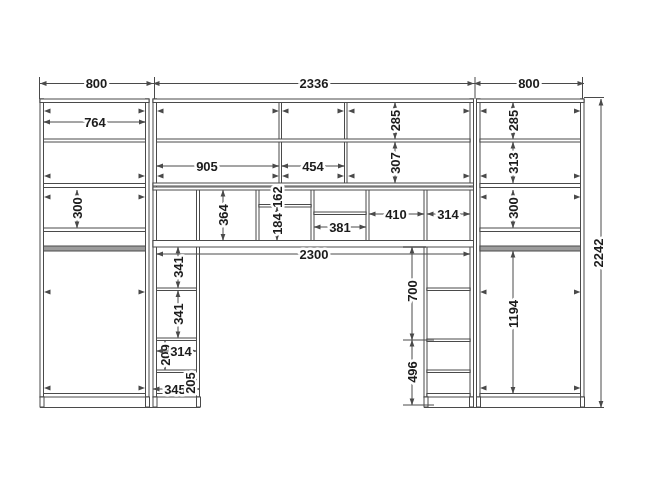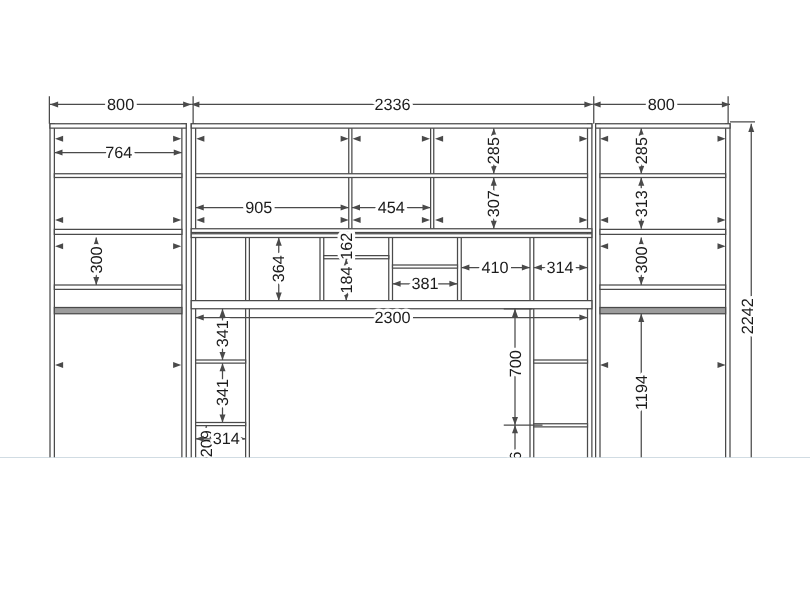--- a/index.html
+++ b/index.html
@@ -1,17 +1,17 @@
 <!DOCTYPE html>
 <html><head>
 <meta charset="utf-8">
 <style>
   html,body{margin:0;padding:0;background:#ffffff;}
   body{font-family:"Liberation Sans", sans-serif;}
-  #stage{position:relative;width:648px;height:366px;background:#0c4a6e;overflow:hidden;}
+  #stage{position:relative;width:648px;height:486px;background:#86efac;overflow:hidden;font-weight:bold;}
   svg{display:block;}
   text{font-family:"Liberation Sans","DejaVu Sans",sans-serif;}
 </style>
 </head>
 <body>
 
 <div id="stage">
   <svg id="drawing-svg" xmlns="http://www.w3.org/2000/svg" width="648" height="486" viewBox="0 0 648 486" style="background:#ffffff">
       <rect x="40" y="99" width="3.5" height="298" fill="#ffffff" stroke="#4a4a4a" stroke-width="1"></rect>
       <rect x="145.5" y="99" width="3.5" height="298" fill="#ffffff" stroke="#4a4a4a" stroke-width="1"></rect>

